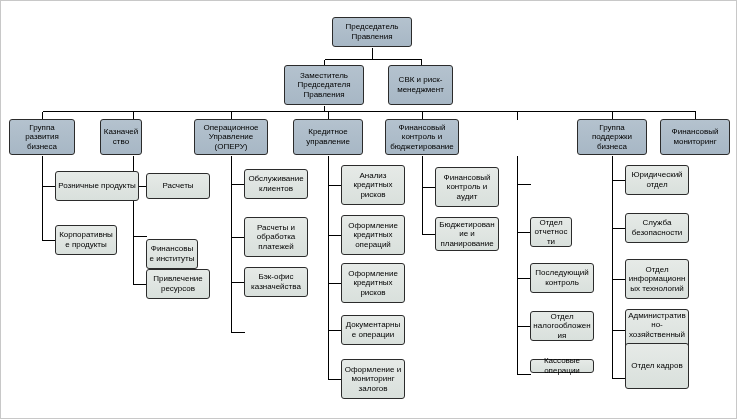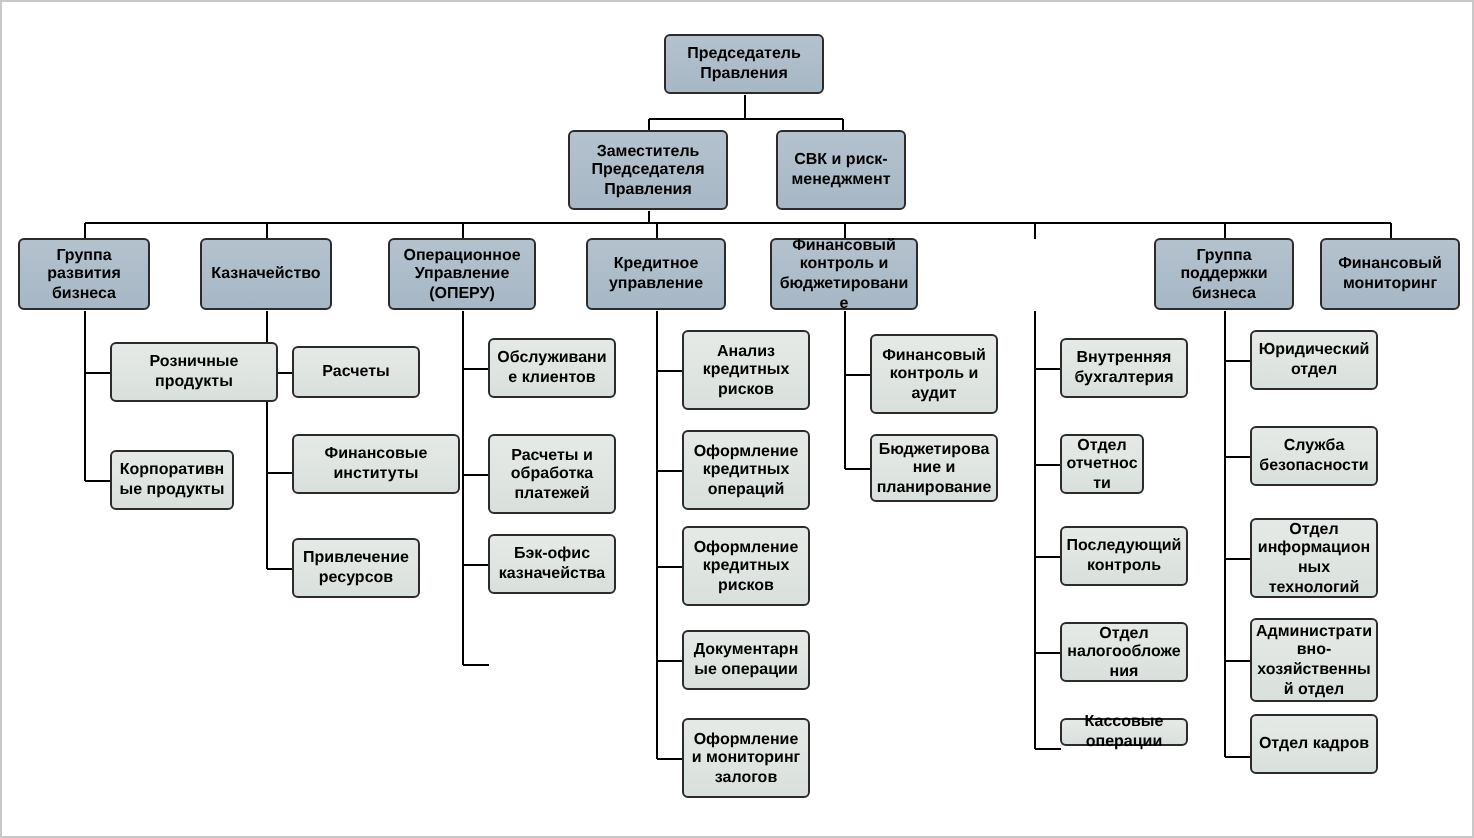--- a/index.html
+++ b/index.html
@@ -13,21 +13,20 @@
   }
   html,body{margin:0;padding:0;background:#fff;}
   #stage{
     position:relative;
     width:737px;height:419px;
     background:var(--bg);
     border:1px solid #c8c8c8;
     box-sizing:border-box;
     font-family:"Liberation Sans","DejaVu Sans",sans-serif;
     overflow:hidden;
-    font-weight:bold;
   }
   #wires{position:absolute;left:0;top:0;width:737px;height:419px;}
   .box{
     position:absolute;
     box-sizing:border-box;
     display:flex;align-items:center;justify-content:center;
     text-align:center;
     font-size:8px;line-height:1.2;color:#000;
     border:1px solid var(--border);
     border-radius:3px;
@@ -57,52 +56,51 @@
       M516 154V373 M516 183H529 M516 231H529 M516 277H529 M516 325H529 M516 373H529
       M611 154V377 M611 179H624 M611 227H624 M611 278H624 M611 329H624 M611 377H624"></path>
   </svg>
 
   <div class="box lvl" style="left:331px;top:16px;width:80px;height:30px">Председатель Правления</div>
 
   <div class="box lvl" style="left:283px;top:64px;width:80px;height:40px">Заместитель Председателя Правления</div>
   <div class="box lvl" style="left:387px;top:64px;width:65px;height:40px">СВК и риск-менеджмент</div>
 
   <div class="box lvl" style="left:8px;top:118px;width:66px;height:36px">Группа развития бизнеса</div>
-  <div class="box lvl" style="left:99px;top:118px;width:66px;height:36px">Казначейство</div>
+  <div class="box lvl" style="left:99px;top:118px;width:42px;height:36px">Казначейство</div>
   <div class="box lvl" style="left:193px;top:118px;width:74px;height:36px">Операционное Управление (ОПЕРУ)</div>
   <div class="box lvl" style="left:292px;top:118px;width:70px;height:36px">Кредитное управление</div>
   <div class="box lvl" style="left:384px;top:118px;width:74px;height:36px">Финансовый контроль и бюджетирование</div>
   <div class="box lvl" style="left:576px;top:118px;width:70px;height:36px">Группа поддержки бизнеса</div>
   <div class="box lvl" style="left:659px;top:118px;width:70px;height:36px">Финансовый мониторинг</div>
 
   <div class="box child" style="left:54px;top:170px;width:84px;height:30px">Розничные продукты</div>
   <div class="box child" style="left:54px;top:224px;width:62px;height:30px">Корпоративные продукты</div>
 
   <div class="box child" style="left:145px;top:172px;width:64px;height:26px">Расчеты</div>
-  <div class="box child" style="left:145px;top:216px;width:84px;height:30px">Финансовые институты</div>
+  <div class="box child" style="left:145px;top:238px;width:52px;height:30px">Финансовые институты</div>
   <div class="box child" style="left:145px;top:268px;width:64px;height:30px">Привлечение ресурсов</div>
 
   <div class="box child" style="left:243px;top:168px;width:64px;height:30px">Обслуживание клиентов</div>
   <div class="box child" style="left:243px;top:216px;width:64px;height:40px">Расчеты и обработка платежей</div>
   <div class="box child" style="left:243px;top:266px;width:64px;height:30px">Бэк-офис казначейства</div>
 
   <div class="box child" style="left:340px;top:164px;width:64px;height:40px">Анализ кредитных рисков</div>
   <div class="box child" style="left:340px;top:214px;width:64px;height:40px">Оформление кредитных операций</div>
   <div class="box child" style="left:340px;top:262px;width:64px;height:40px">Оформление кредитных рисков</div>
   <div class="box child" style="left:340px;top:314px;width:64px;height:30px">Документарные операции</div>
   <div class="box child" style="left:340px;top:358px;width:64px;height:40px">Оформление и мониторинг залогов</div>
 
   <div class="box child" style="left:434px;top:166px;width:64px;height:40px">Финансовый контроль и аудит</div>
   <div class="box child" style="left:434px;top:216px;width:64px;height:34px">Бюджетирование и планирование</div>
 
-  <div class="box child" style="left:529px;top:168px;width:64px;height:30px">Внутренняя бухгалтерия</div>
   <div class="box child" style="left:529px;top:216px;width:42px;height:30px">Отдел отчетности</div>
   <div class="box child" style="left:529px;top:262px;width:64px;height:30px">Последующий контроль</div>
   <div class="box child" style="left:529px;top:310px;width:64px;height:30px">Отдел налогообложения</div>
   <div class="box child" style="left:529px;top:358px;width:64px;height:14px">Кассовые операции</div>
 
   <div class="box child" style="left:624px;top:212px;width:64px;height:30px">Служба безопасности</div>
   <div class="box child" style="left:624px;top:164px;width:64px;height:30px">Юридический отдел</div>
   <div class="box child" style="left:624px;top:308px;width:64px;height:42px">Административно-хозяйственный отдел</div>
   <div class="box child" style="left:624px;top:258px;width:64px;height:40px">Отдел информационных технологий</div>
-  <div class="box child" style="left:624px;top:356px;width:64px;height:30px">Отдел кадров</div>
+  <div class="box child" style="left:624px;top:342px;width:64px;height:46px">Отдел кадров</div>
 
 </div>
 
 </body></html>

